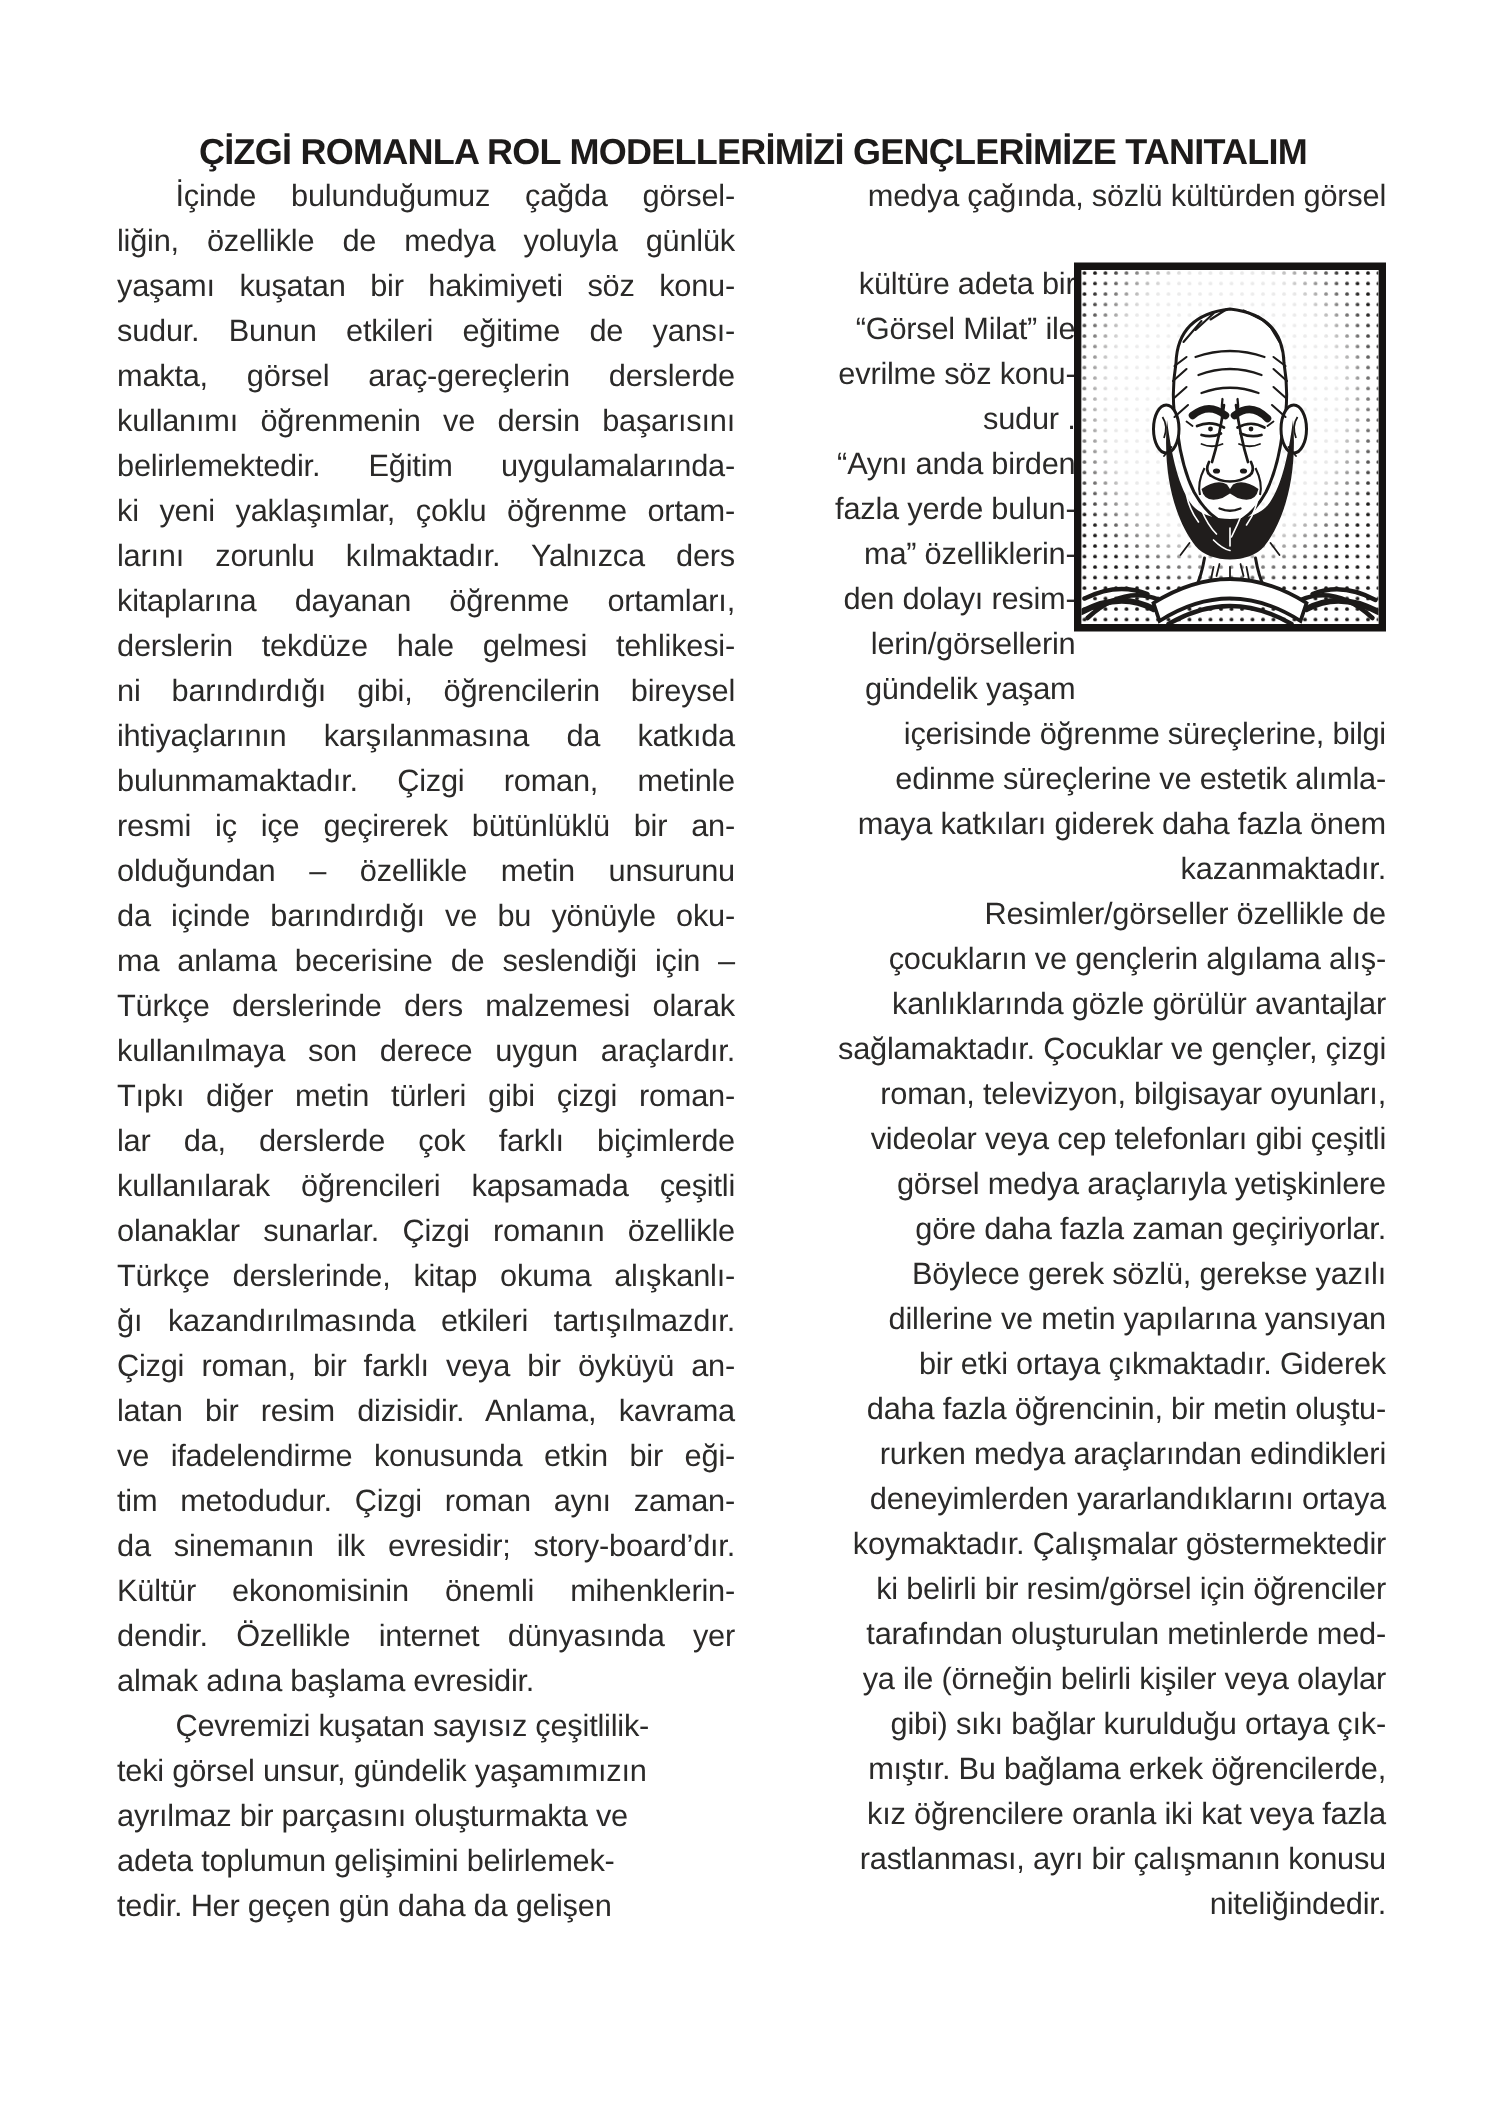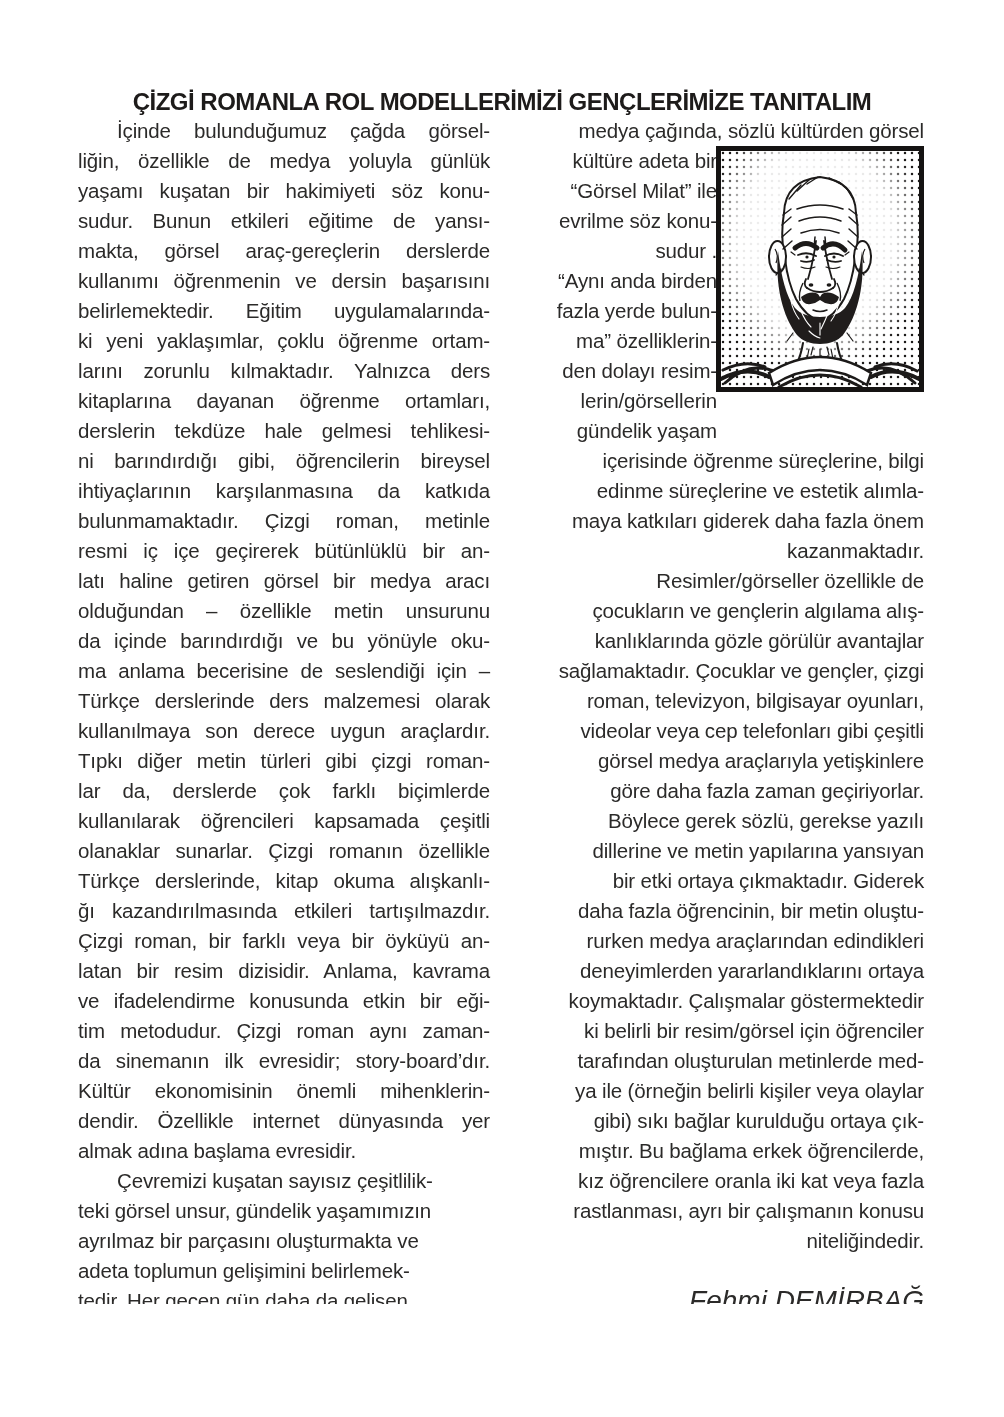--- a/index.html
+++ b/index.html
@@ -7,21 +7,21 @@
         font-family:"Liberation Sans",sans-serif;color:#2b2a29;}
   .article-title{position:absolute;top:72px;left:0;width:1004px;text-align:center;
         font-size:24px;font-weight:700;letter-spacing:-0.5px;color:#1d1b1a;}
   .col{position:absolute;top:116px;width:412px;font-size:20.5px;line-height:30px;letter-spacing:-0.15px;}
   .col-left{left:78px;}
   .col-right{left:512px;text-align:right;}
   .line{height:30px;white-space:pre;overflow:visible;}
   .para.justify .line{text-align:justify;text-align-last:justify;white-space:normal;}
   .para.justify .line:last-child{text-align-last:auto;}
   .para.indent-first .line:first-child{text-indent:39px;}
-  .wrap-region{position:relative;height:300px;}
+  .wrap-region{position:relative;height:300px;margin-top:29px;}
   .narrow-lines{width:205px;}
   .portrait-frame{position:absolute;top:0;right:0;width:198px;height:236px;
         border:5px solid #151312;background:#fff;}
   .portrait-frame svg{display:block;}
   .author-byline{margin-top:30px;padding-left:86px;font-style:italic;font-size:28px;
         letter-spacing:0;color:#2b2a29;}
   .page-number{position:absolute;top:1350px;left:0;width:1004px;text-align:center;font-size:20px;}
 </style>
 </head>
 <body>
@@ -40,21 +40,20 @@
         <div class="line">kullanımı öğrenmenin ve dersin başarısını</div>
         <div class="line">belirlemektedir. Eğitim uygulamalarında-</div>
         <div class="line">ki yeni yaklaşımlar, çoklu öğrenme ortam-</div>
         <div class="line">larını zorunlu kılmaktadır. Yalnızca ders</div>
         <div class="line">kitaplarına dayanan öğrenme ortamları,</div>
         <div class="line">derslerin tekdüze hale gelmesi tehlikesi-</div>
         <div class="line">ni barındırdığı gibi, öğrencilerin bireysel</div>
         <div class="line">ihtiyaçlarının karşılanmasına da katkıda</div>
         <div class="line">bulunmamaktadır. Çizgi roman, metinle</div>
         <div class="line">resmi iç içe geçirerek bütünlüklü bir an-</div>
-        <div class="line">latı haline getiren görsel bir medya aracı</div>
         <div class="line">olduğundan – özellikle metin unsurunu</div>
         <div class="line">da içinde barındırdığı ve bu yönüyle oku-</div>
         <div class="line">ma anlama becerisine de seslendiği için –</div>
         <div class="line">Türkçe derslerinde ders malzemesi olarak</div>
         <div class="line">kullanılmaya son derece uygun araçlardır.</div>
         <div class="line">Tıpkı diğer metin türleri gibi çizgi roman-</div>
         <div class="line">lar da, derslerde çok farklı biçimlerde</div>
         <div class="line">kullanılarak öğrencileri kapsamada çeşitli</div>
         <div class="line">olanaklar sunarlar. Çizgi romanın özellikle</div>
         <div class="line">Türkçe derslerinde, kitap okuma alışkanlı-</div>

